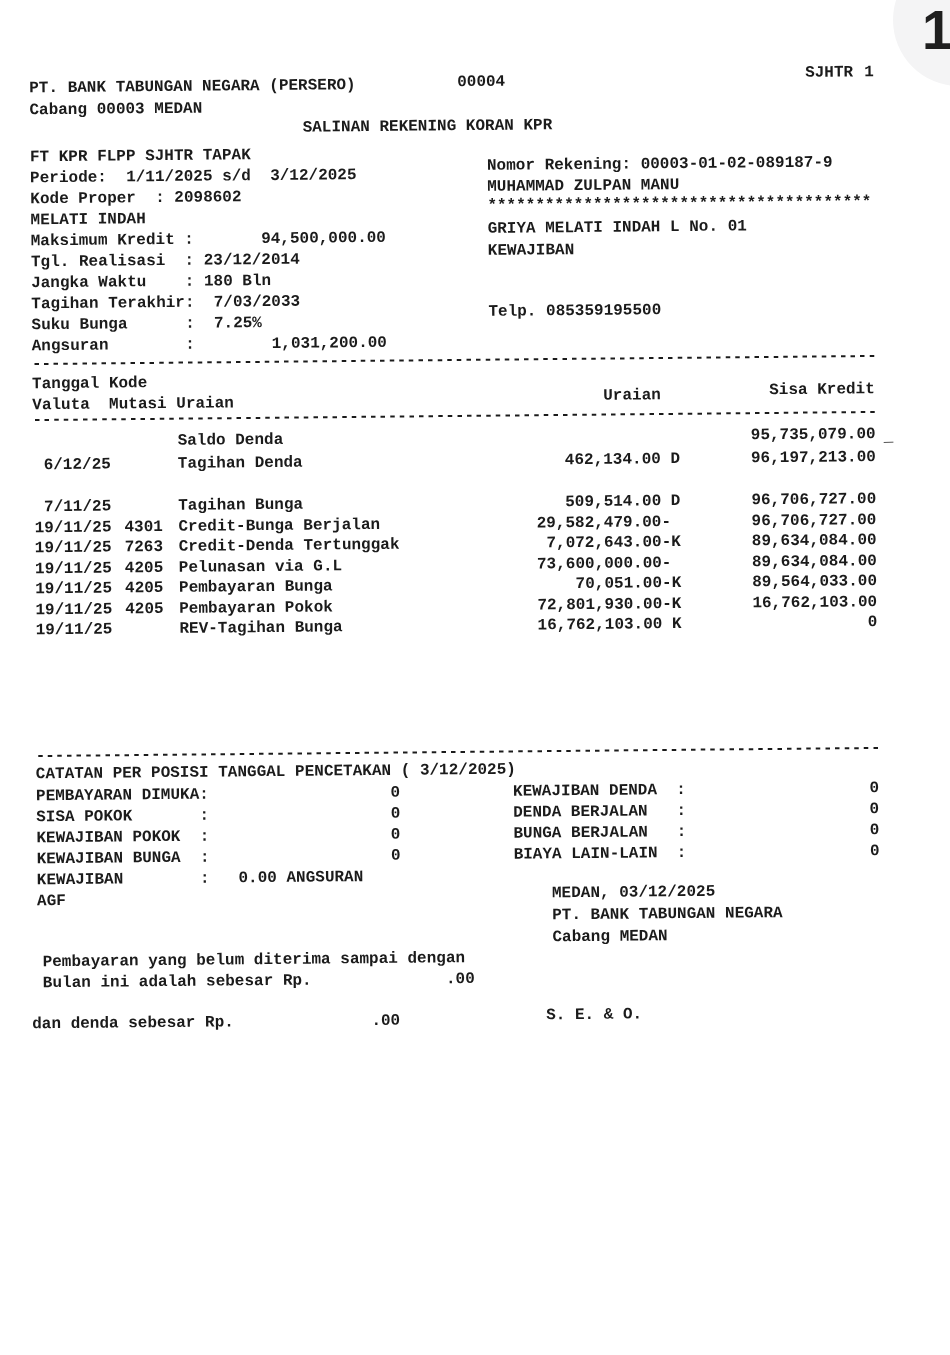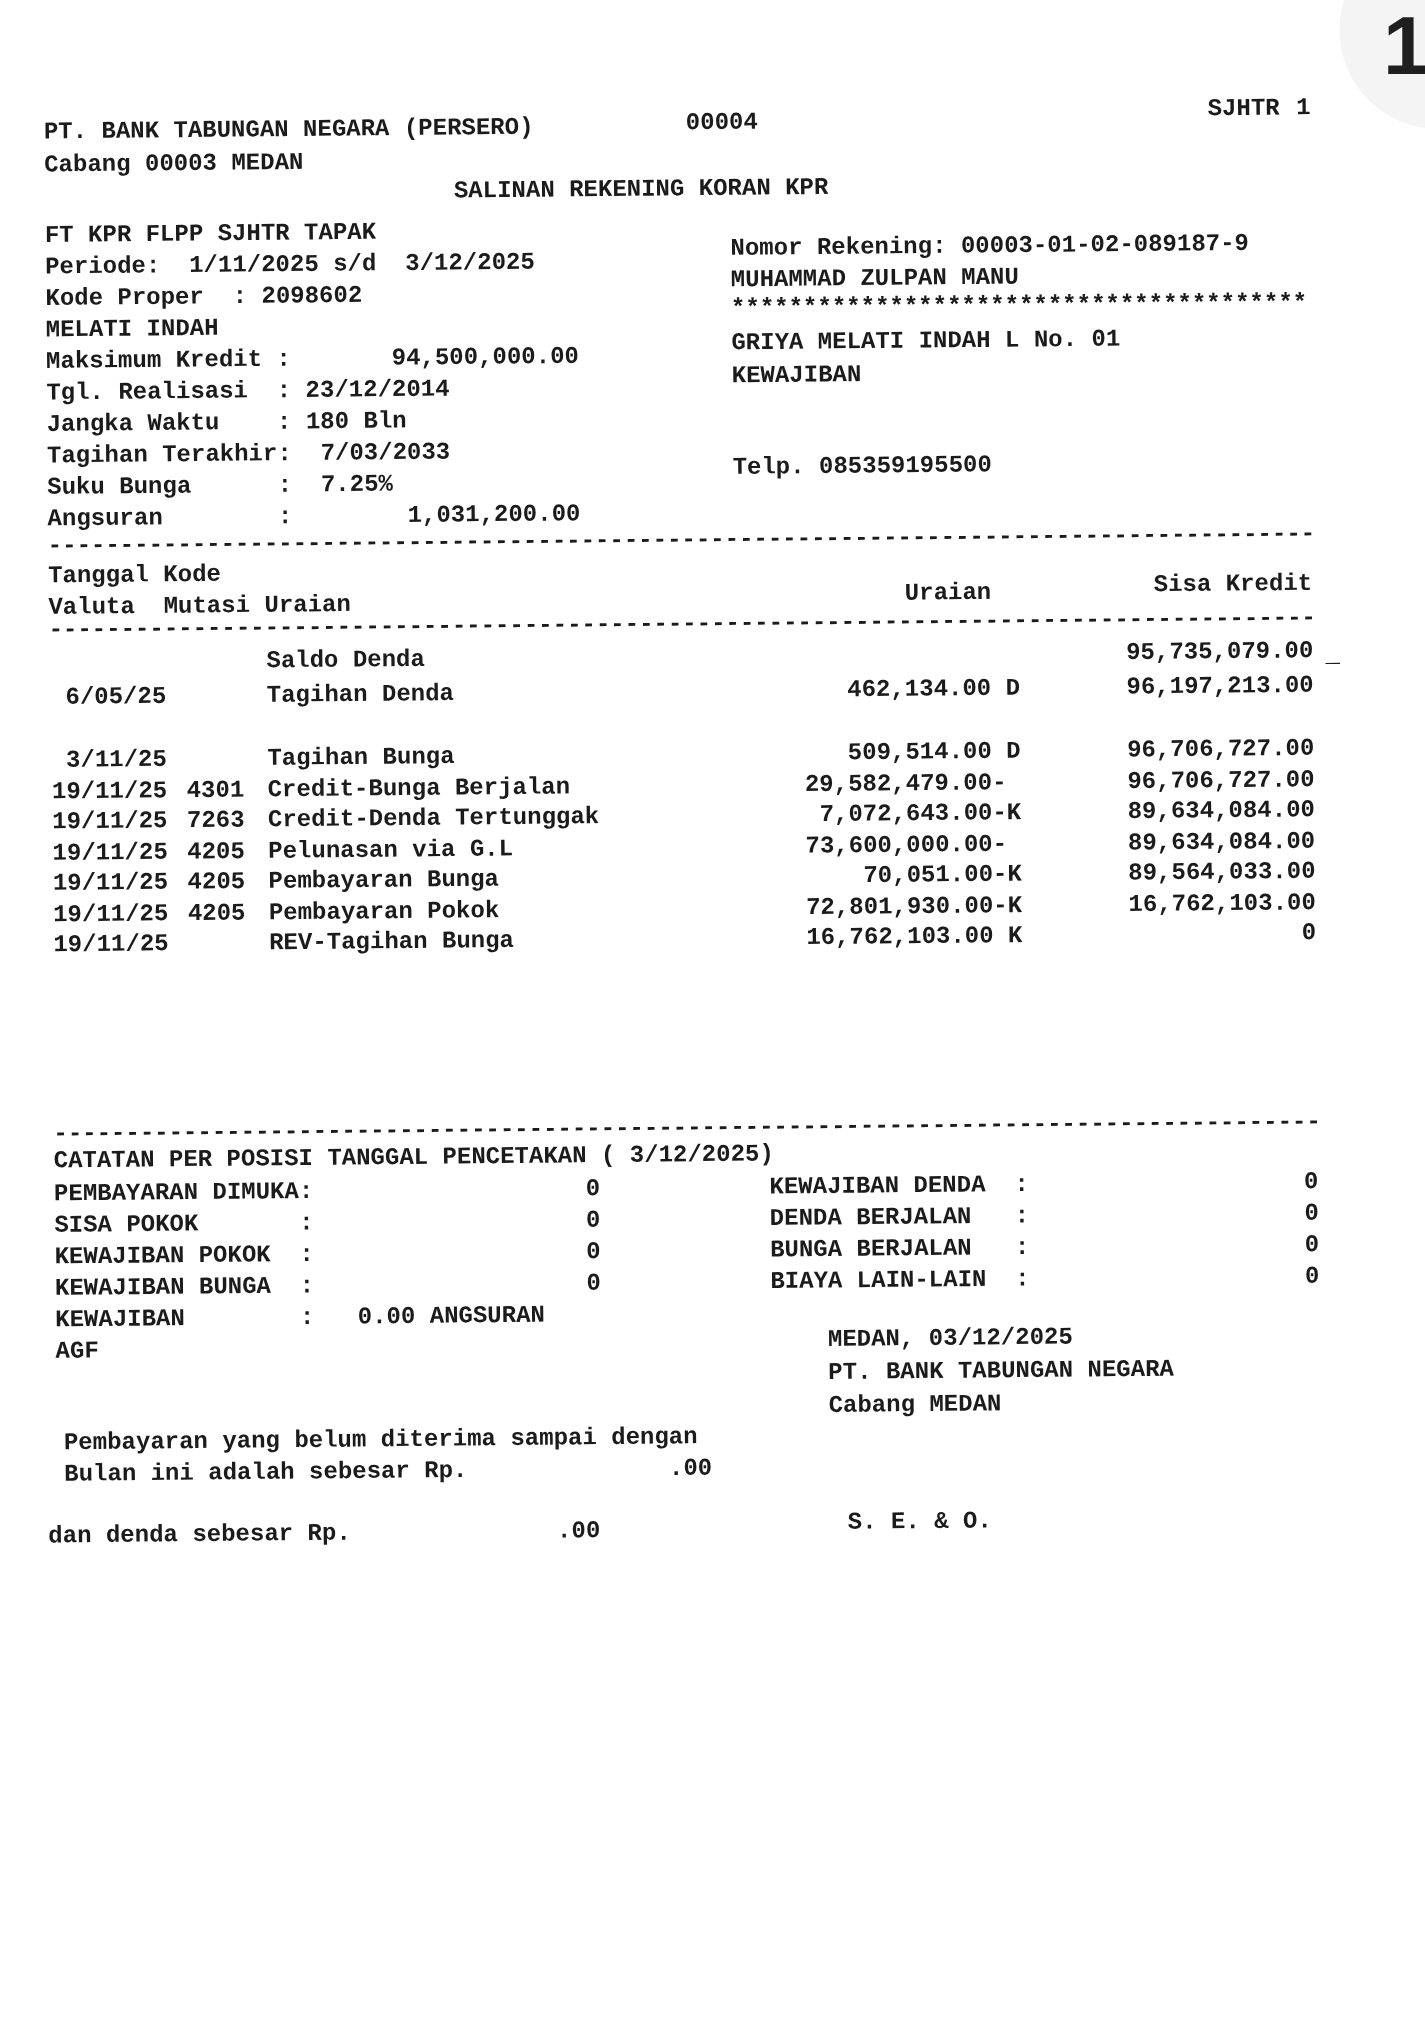--- a/index.html
+++ b/index.html
@@ -79,29 +79,29 @@
   <div class="row" style="top:428px;">
     <span class="t c-date"></span>
     <span class="t c-kode"></span>
     <span class="t c-uraian">Saldo Denda</span>
     <span class="t c-mutasi"></span>
     <span class="t c-msuffix"></span>
     <span class="t c-sisa">95,735,079.00</span>
     <span class="t" style="left:884px;top:3px;">_</span>
   </div>
   <div class="row" style="top:451px;">
-    <span class="t c-date">6/05/25</span>
+    <span class="t c-date">6/12/25</span>
     <span class="t c-kode"></span>
     <span class="t c-uraian">Tagihan Denda</span>
     <span class="t c-mutasi">462,134.00</span>
     <span class="t c-msuffix"> D</span>
     <span class="t c-sisa">96,197,213.00</span>
   </div>
   <div class="row" style="top:493px;">
-    <span class="t c-date">3/11/25</span>
+    <span class="t c-date">7/11/25</span>
     <span class="t c-kode"></span>
     <span class="t c-uraian">Tagihan Bunga</span>
     <span class="t c-mutasi">509,514.00</span>
     <span class="t c-msuffix"> D</span>
     <span class="t c-sisa">96,706,727.00</span>
   </div>
   <div class="row" style="top:514px;">
     <span class="t c-date">19/11/25</span>
     <span class="t c-kode">4301</span>
     <span class="t c-uraian">Credit-Bunga Berjalan</span>
@@ -184,18 +184,18 @@
 
   <span class="t" style="left:548px;top:884px;">MEDAN, 03/12/2025</span>
   <span class="t" style="left:548px;top:906px;">PT. BANK TABUNGAN NEGARA</span>
   <span class="t" style="left:548px;top:928px;">Cabang MEDAN</span>
 
   <span class="t" style="left:38px;top:948px;">Pembayaran yang belum diterima sampai dengan</span>
   <span class="t" style="left:38px;top:969px;">Bulan ini adalah sebesar Rp.</span>
   <span class="t" style="left:380px;top:969px;width:90px;text-align:right;">.00</span>
   <span class="t" style="left:27px;top:1010px;">dan denda sebesar Rp.</span>
   <span class="t" style="left:305px;top:1010px;width:90px;text-align:right;">.00</span>
-  <span class="t" style="left:560px;top:1006px;text-align:right;">S. E. &amp; O.</span>
+  <span class="t" style="left:541px;top:1006px;text-align:right;">S. E. &amp; O.</span>
 
 </div>
 
 <div id="badge-circle"></div>
 <span id="badge-number">1</span>
 
 </body></html>

